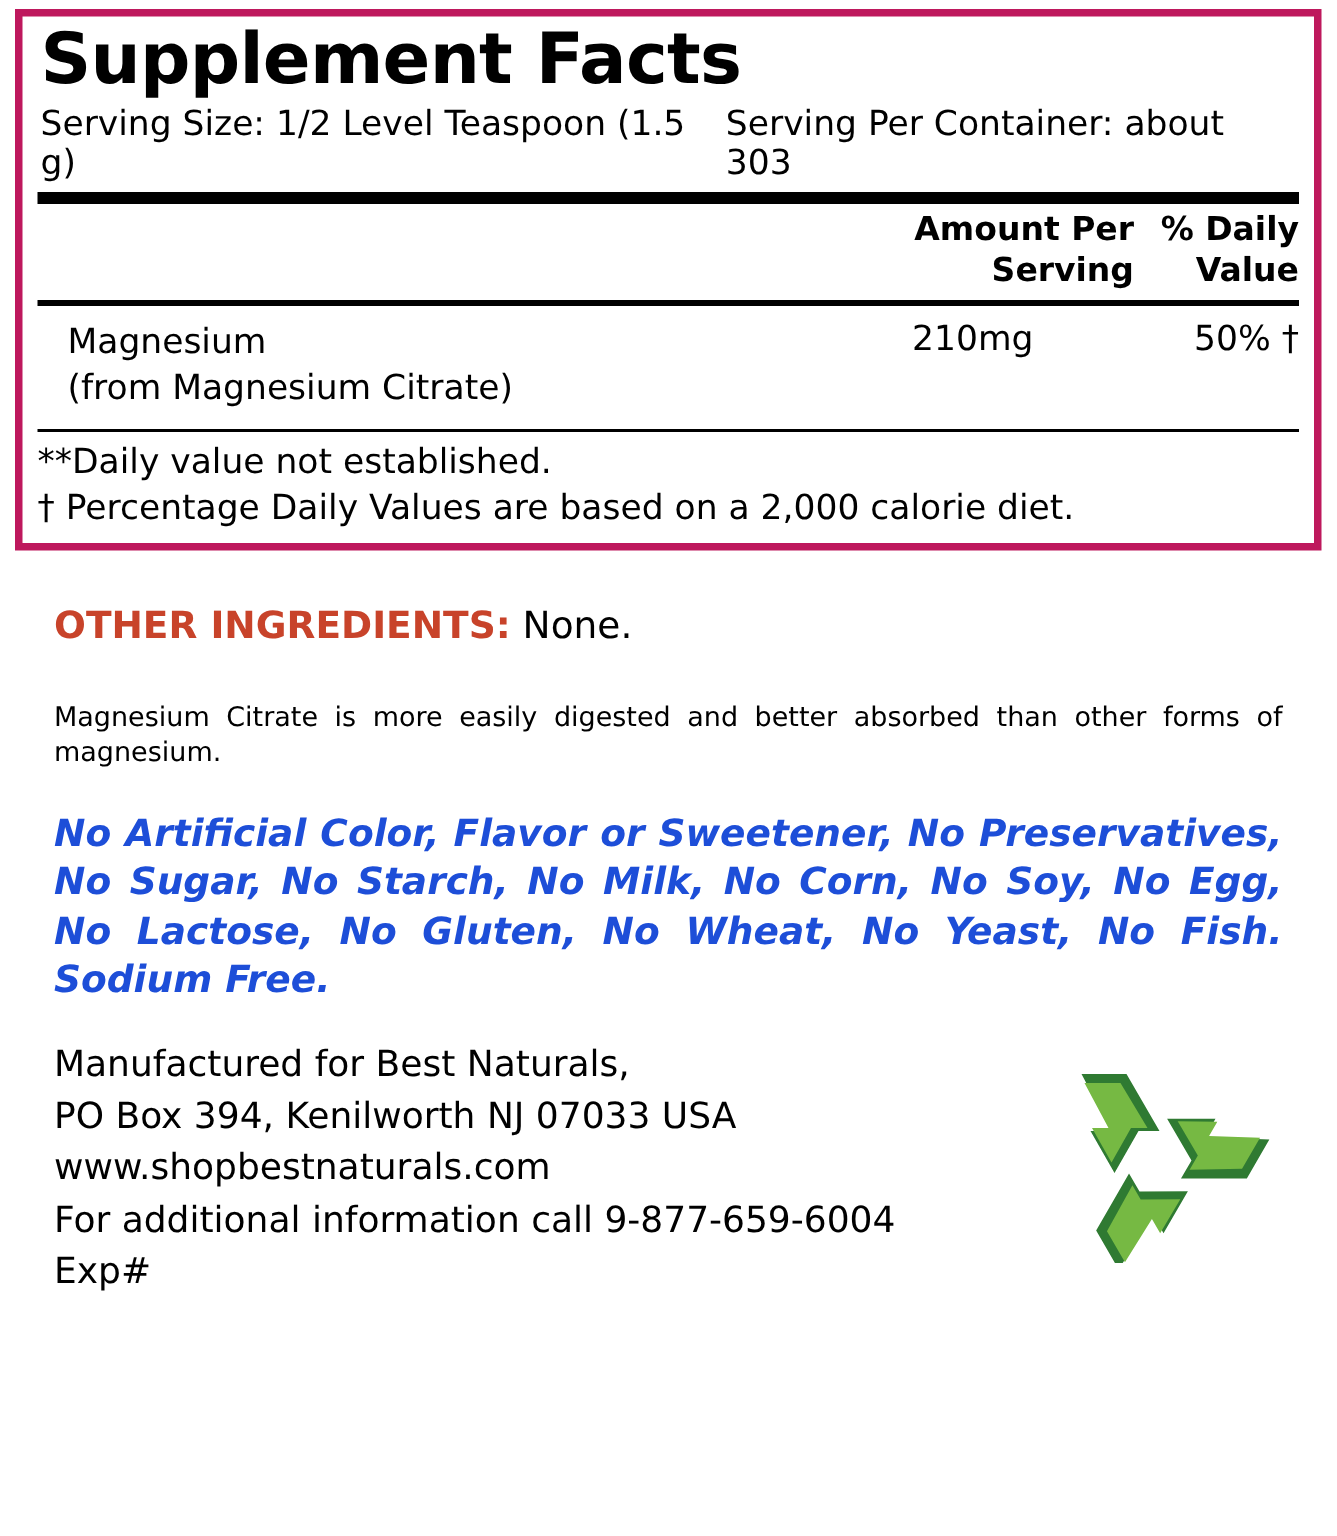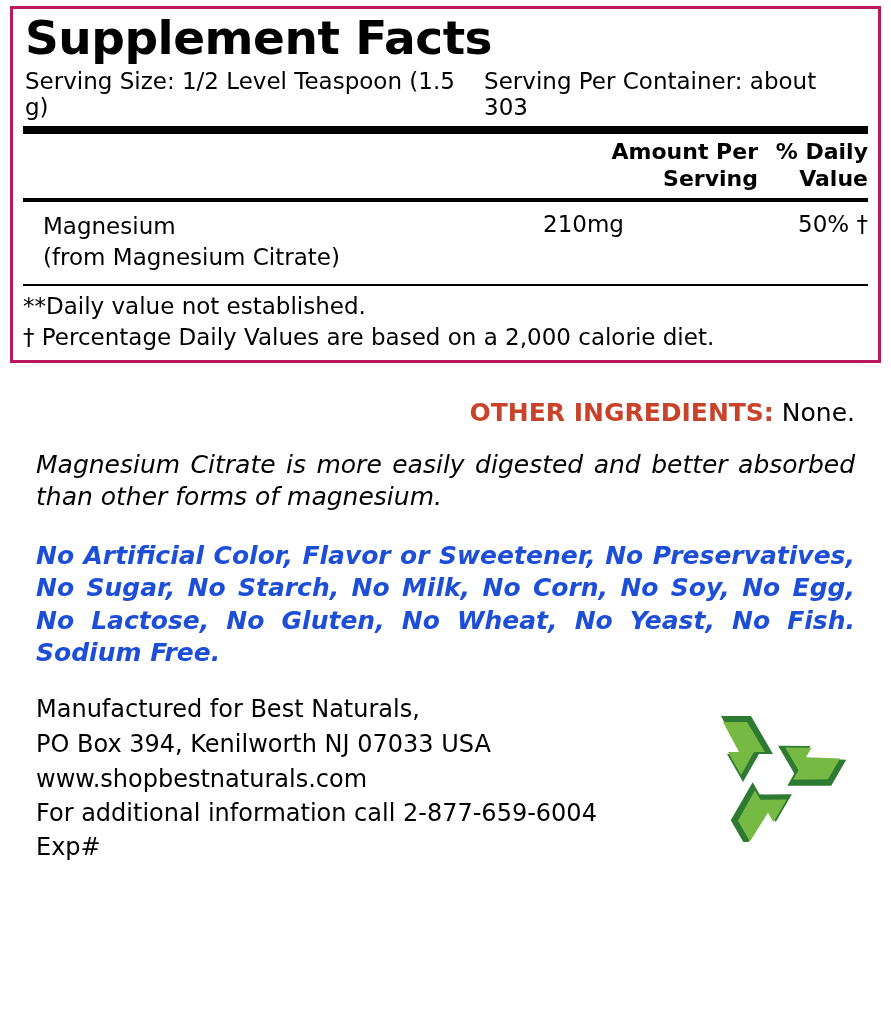--- a/index.html
+++ b/index.html
@@ -17,21 +17,21 @@
   }
   .label {
     width: 891px;
     height: 1024px;
     position: relative;
     padding: 0 10px;
   }
 
   
   .sf-panel {
-    border: 3px solid #be185d;
+    border: 5px solid #be185d;
     padding: 2px 10px 4px 10px;
     margin-top: 6px;
   }
   .sf-title {
     font-size: 47px;
     font-weight: bold;
     letter-spacing: -0.5px;
     line-height: 1.08;
     margin: 2px 0 0 2px;
   }
@@ -74,21 +74,21 @@
     padding: 9px 0 10px 0;
   }
   .sf-nutrient .name {
     flex: 1;
     font-size: 23px;
     line-height: 1.35;
     padding-left: 20px;
   }
   .sf-nutrient .amt {
     width: 215px;
-    text-align: left;
+    text-align: center;
     font-size: 23px;
   }
   .sf-nutrient .dv {
     width: 110px;
     text-align: right;
     font-size: 23px;
   }
   .sf-foot {
     font-size: 23px;
     line-height: 1.38;
@@ -98,26 +98,25 @@
   
   .body-block { padding: 0 26px 0 26px; }
   .accent { color: #c8432a; font-weight: bold; }
   .para {
     font-size: 25px;
     line-height: 1.28;
     margin-top: 22px;
     text-align: justify;
   }
   .para.first { margin-top: 34px; }
-  .para.nojust { text-align: right; }
+  .para.nojust { text-align: left; }
   .italic-note {
-    font-style: italic;
-    font-size: 25px;
+    font-size: 18px;
     line-height: 1.3;
-    margin-top: 20px;
+    margin-top: 34px;
     text-align: justify;
   }
   .free-from {
     color: #1d4ed8;
     font-style: italic;
     font-weight: bold;
     font-size: 25px;
     line-height: 1.3;
     margin-top: 26px;
     text-align: justify;
@@ -209,21 +208,21 @@
 
     <div class="free-from">No Artificial Color, Flavor or Sweetener, No Preservatives, No Sugar, No Starch, No Milk, No Corn, No Soy, No Egg, No Lactose, No Gluten, No Wheat, No Yeast, No Fish. Sodium Free.</div>
   </div>
 
   <div class="footer">
 
     <div class="footer-lines">
       <div>Manufactured for Best Naturals,</div>
       <div>PO Box 394, Kenilworth NJ 07033 USA</div>
       <div>www.shopbestnaturals.com</div>
-      <div>For additional information call 2-877-659-6004</div>
+      <div>For additional information call 9-877-659-6004</div>
     </div>
 
     <div class="lot-row">
       <div class="exp">Exp#</div>
     </div>
 
     <div class="recycle">
       <svg viewBox="0 0 160 140" width="160" height="140" aria-hidden="true">
 
         <path d="M60 14 L82 52 L68 52 L52 80 L36 52 L50 52 L30 14 Z" fill="#2f7a32" transform="rotate(0 80 70)"></path>

